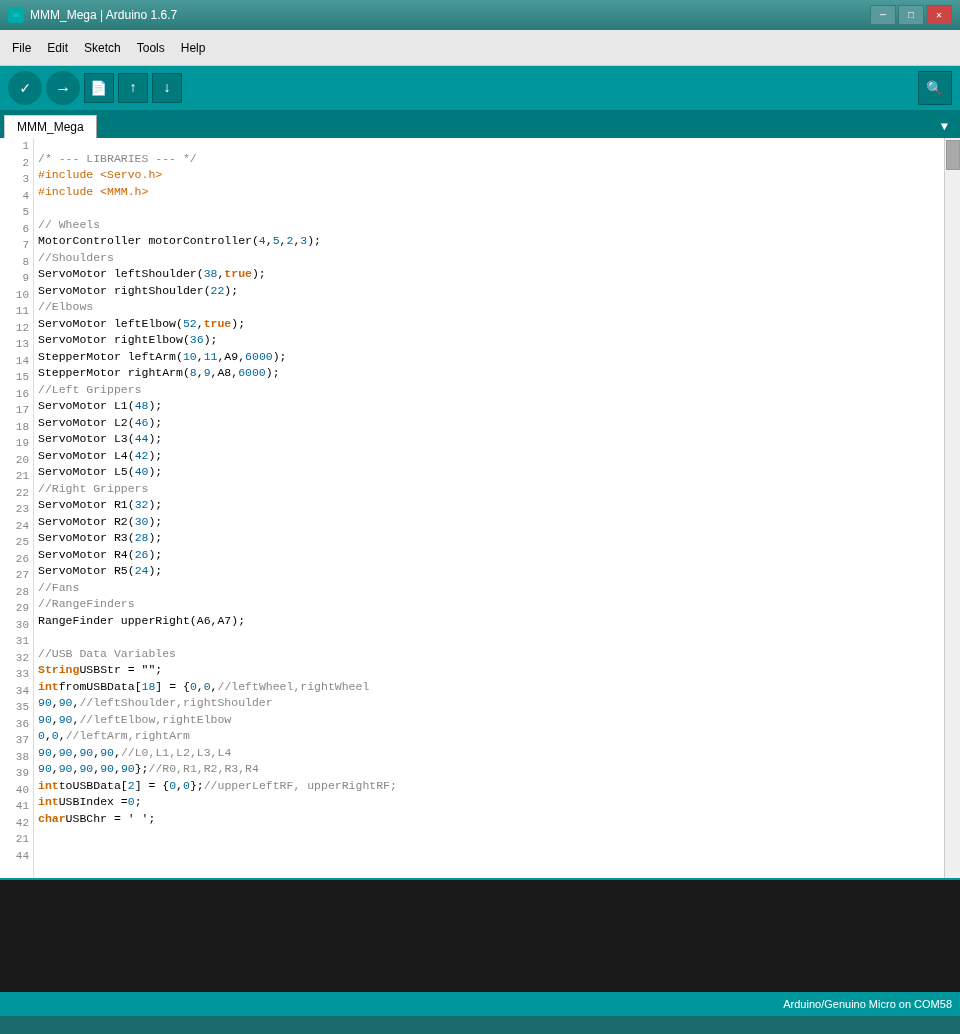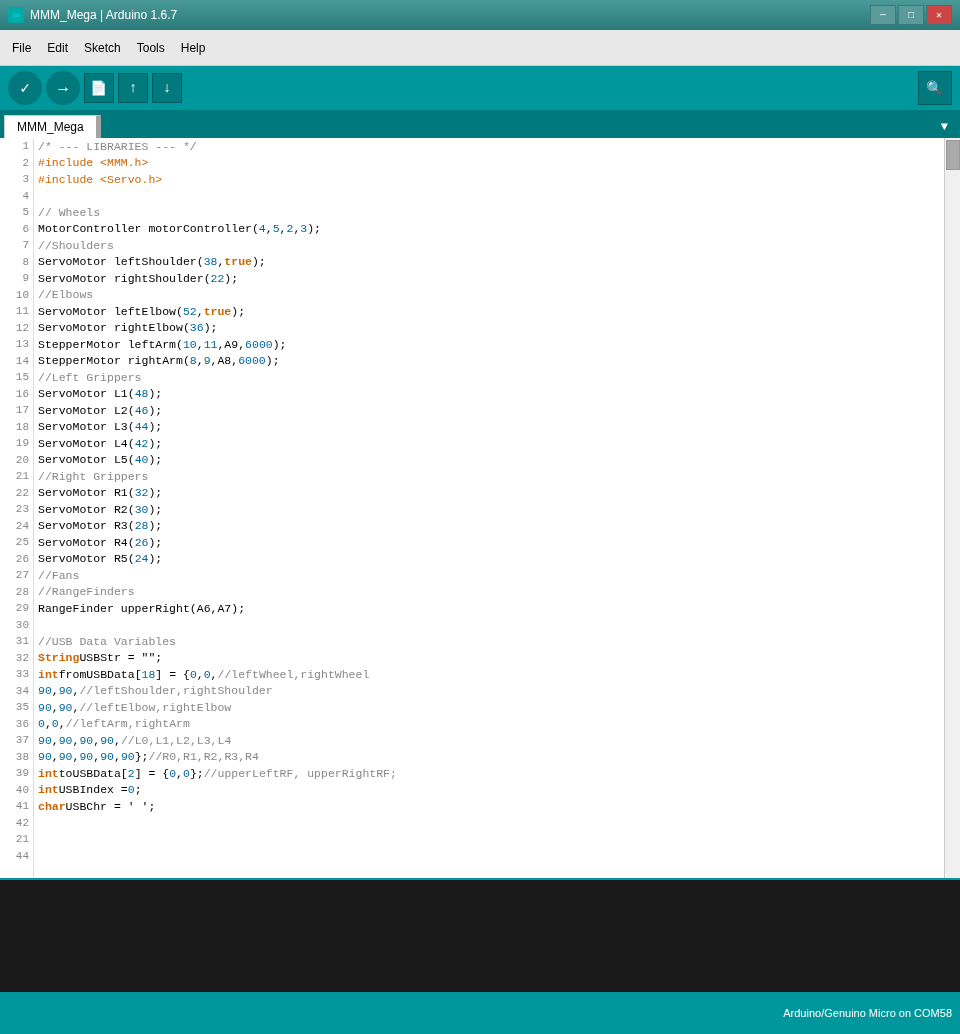--- a/index.html
+++ b/index.html
@@ -126,21 +126,21 @@
       padding: 0 4px;
     }
     #active-tab {
       background: white;
       padding: 4px 12px;
       font-family: Arial, sans-serif;
       font-size: 12px;
       cursor: pointer;
       border-top: 1px solid #ccc;
       border-left: 1px solid #ccc;
-      border-right: 5px solid #a3a3a3;
+      border-right: 1px solid #a3a3a3;
       color: #000;
     }
     #tab-arrow {
       margin-left: auto;
       color: white;
       padding: 4px 8px;
       cursor: pointer;
       font-size: 12px;
     }
 
@@ -165,21 +165,21 @@
       align-items: center;
       justify-content: flex-end;
       padding-right: 4px;
       font-size: 11px;
       color: #888;
       font-family: 'Courier New', monospace;
     }
     #code-area {
       flex: 1;
       overflow: hidden;
-      padding: 0 4px;
+      padding: 12px 4px;
     }
     .code-line {
       height: 16.5px;
       display: flex;
       align-items: center;
       font-size: 11.5px;
       white-space: nowrap;
       font-family: 'Courier New', Courier, monospace;
     }
     .code-line span { display: inline; }
@@ -208,21 +208,21 @@
     
     #console-area {
       background: #1a1a1a;
       height: 114px;
       border-top: 2px solid #00979c;
     }
 
     
     #status-bar {
       background: #00979c;
-      height: 42px;
+      height: 24px;
       display: flex;
       align-items: center;
       justify-content: flex-end;
       padding: 0 8px;
     }
     #status-text {
       color: white;
       font-family: Arial, sans-serif;
       font-size: 11px;
     }
@@ -315,24 +315,24 @@
       <div class="line-num">41</div>
       <div class="line-num">42</div>
       <div class="line-num">21</div>
       <div class="line-num">44</div>
     </div>
   <div id="code-area">
   <div class="code-line">
         <span class="cm">/* --- LIBRARIES --- */</span>
       </div>
       <div class="code-line">
+        <span class="pp">#include &lt;Servo.h&gt;</span>
+      </div>
+      <div class="code-line">
         <span class="pp">#include &lt;MMM.h&gt;</span>
-      </div>
-      <div class="code-line">
-        <span class="pp">#include &lt;Servo.h&gt;</span>
       </div>
       <div class="code-line">
         <span>&nbsp;</span>
       </div>
       <div class="code-line">
         <span class="cm">// Wheels</span>
       </div>
       <div class="code-line">MotorController motorController(<span class="num">4</span>,<span class="num">5</span>,<span class="num">2</span>,<span class="num">3</span>);</div>
       <div class="code-line">
         <span class="cm">//Shoulders</span>

